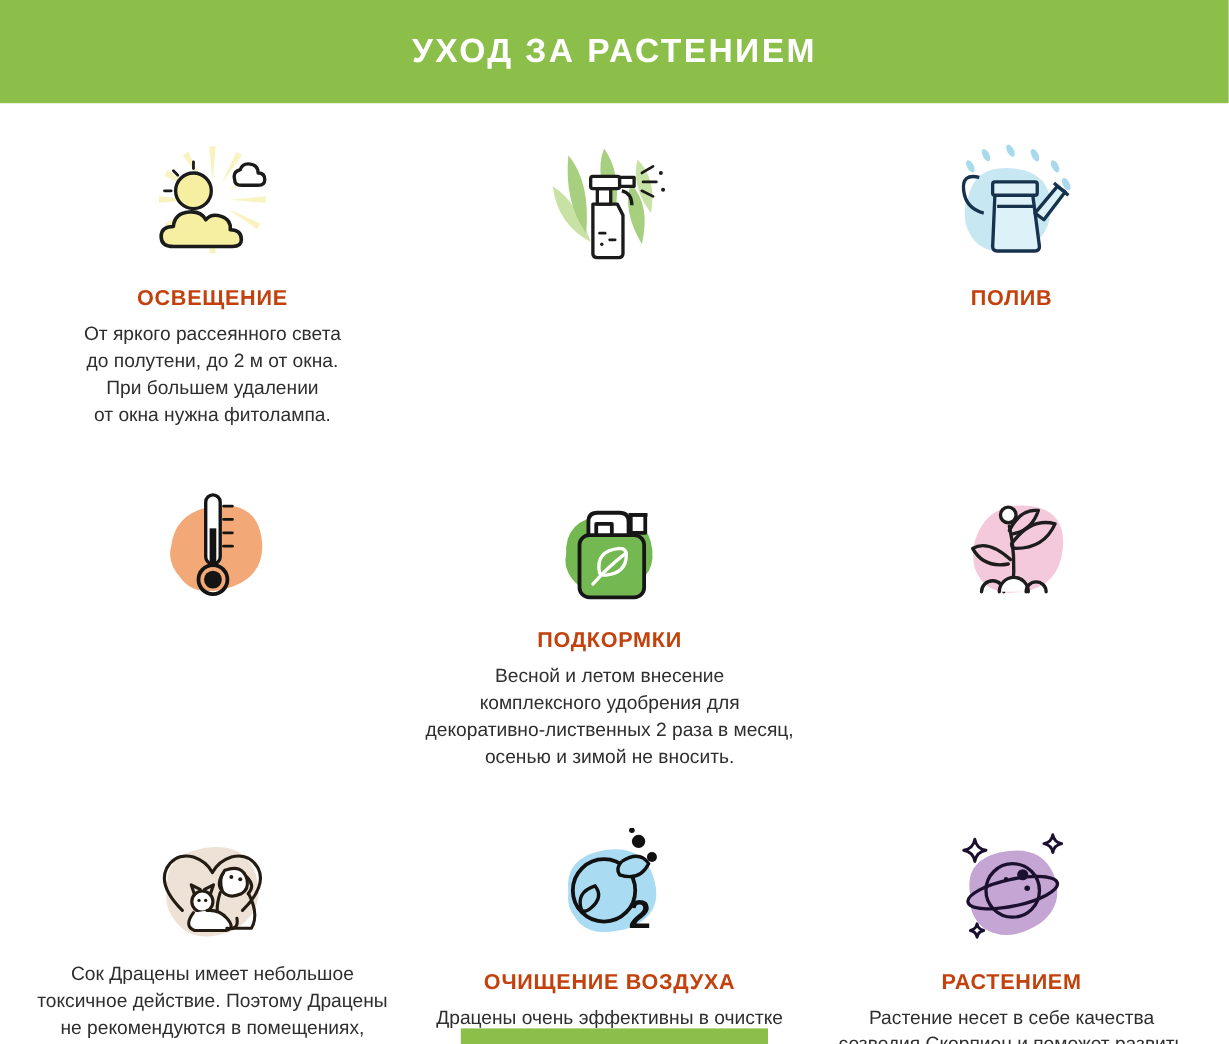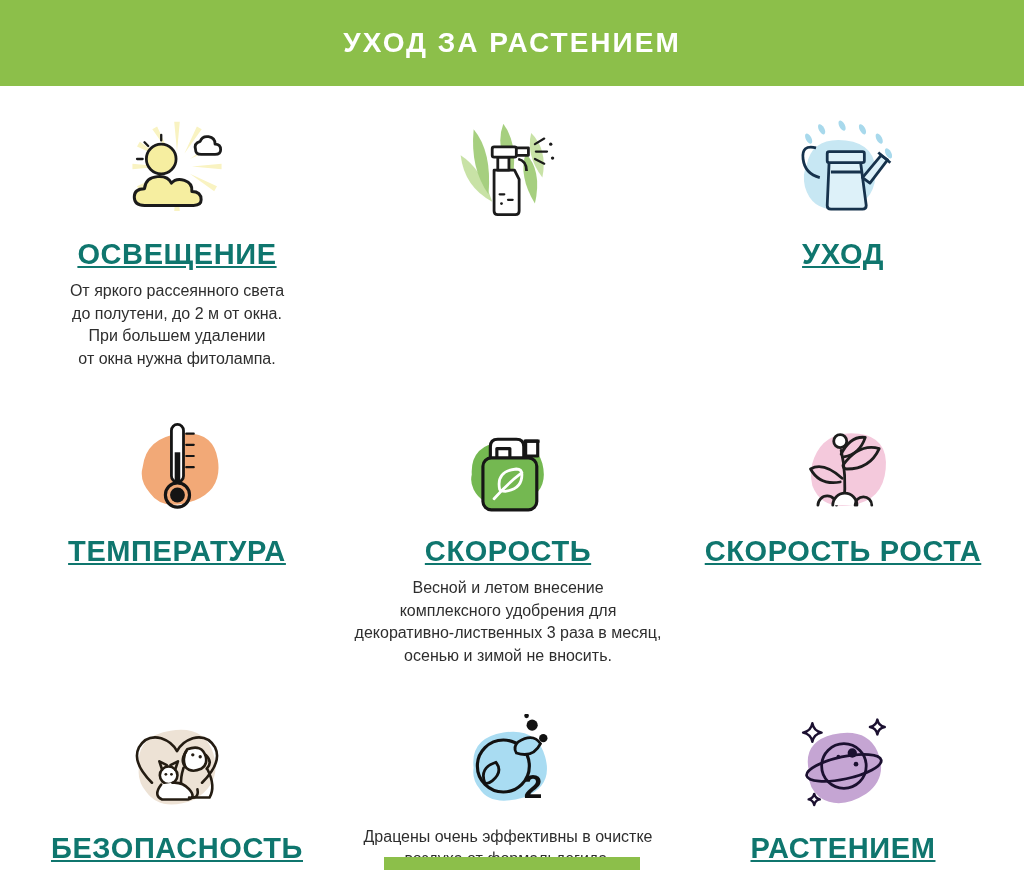--- a/index.html
+++ b/index.html
@@ -25,22 +25,22 @@
   }
   .card{
     display:flex;flex-direction:column;align-items:center;text-align:center;
     padding:0 4px;
   }
   .icon-wrap{
     height:104px;display:flex;align-items:flex-end;justify-content:center;
     margin-bottom:8px;
   }
   .card h2{
-    margin:6px 0 9px;font-size:29px;font-weight:700;color:#0f766e;
-    letter-spacing:0.6px;white-space:nowrap;text-decoration:underline;
+    margin:6px 0 9px;font-size:18px;font-weight:700;color:#c2410c;
+    letter-spacing:0.6px;white-space:nowrap;
   }
   .card p{
     margin:0;font-size:16px;line-height:1.42;color:#2e2e2e;
     white-space:pre-line;
   }
   .footer-bar{
     position:absolute;bottom:0;left:50%;transform:translateX(-50%);
     width:256px;height:13px;background:#8CBF4A;
   }
   svg{display:block;}
@@ -138,84 +138,82 @@
         <g stroke="#16324C" stroke-width="3" fill="#DDF1F9" stroke-linejoin="round">
           <path d="M46 30 Q30 26 32 42 Q34 58 50 62" fill="none"></path>
           <path d="M60 46 L94 46 L100 92 Q100 96 96 96 L62 96 Q58 96 58 92 Z"></path>
           <rect x="58" y="34" width="40" height="12" rx="2"></rect>
           <line x1="62" y1="56" x2="96" y2="56"></line>
           <path d="M96 62 L116 38 L123 43 L104 68 Z"></path>
           <line x1="113" y1="35" x2="126" y2="46"></line>
         </g>
       </svg>
     </div>
-    <h2>УХОД</h2>
+    <h2>ПОЛИВ</h2>
   </div>
 
   <div class="card">
     <div class="icon-wrap">
       <svg width="140" height="104" viewBox="0 0 150 112">
         <path d="M38 54 Q42 22 78 18 Q114 14 119 46 Q124 78 94 90 Q60 102 46 82 Q34 68 38 54" fill="#F2A977"></path>
         <rect x="69" y="8" width="13" height="62" rx="6.5" fill="#ffffff" stroke="#141414" stroke-width="3"></rect>
         <rect x="72.5" y="38" width="6" height="34" fill="#141414"></rect>
         <circle cx="75.5" cy="84" r="13" fill="none" stroke="#141414" stroke-width="3.4"></circle>
         <circle cx="75.5" cy="84" r="8" fill="#141414"></circle>
         <g stroke="#141414" stroke-width="2.4" stroke-linecap="round">
           <line x1="85" y1="18" x2="93" y2="18"></line>
           <line x1="85" y1="30" x2="93" y2="30"></line>
           <line x1="85" y1="42" x2="93" y2="42"></line>
           <line x1="85" y1="54" x2="93" y2="54"></line>
         </g>
       </svg>
     </div>
-    <h2>ТЕМПЕРАТУРА</h2>
   </div>
 
   <div class="card">
     <div class="icon-wrap">
       <svg width="140" height="104" viewBox="0 0 150 112">
         <path d="M36 62 Q34 30 70 26 Q104 22 112 50 Q120 82 88 92 Q50 102 38 78 Q34 70 36 62" fill="#74B851"></path>
         <path d="M58 94 Q72 106 90 96 Q76 104 58 94" fill="#74B851"></path>
         <g stroke="#161616" stroke-width="3.4" stroke-linejoin="round">
           <path d="M56 44 V32 q0 -8 8 -8 h20 q8 0 8 8 v12" fill="#ffffff"></path>
           <path d="M63 44 V34 h14 v10" fill="none"></path>
           <rect x="94" y="26" width="13" height="16" fill="#ffffff"></rect>
           <line x1="92" y1="26" x2="109" y2="26"></line>
           <rect x="48" y="44" width="58" height="56" rx="9" fill="#74B851"></rect>
         </g>
         <g stroke="#ffffff" stroke-width="3" fill="none" stroke-linecap="round">
           <path d="M66 78 Q62 58 84 56 Q90 56 90 62 Q90 78 72 80 Q67 80 66 78"></path>
           <path d="M60 88 Q74 72 90 60"></path>
         </g>
       </svg>
     </div>
-    <h2>СКОРОСТЬ</h2>
+    <h2>ПОДКОРМКИ</h2>
     <p>Весной и летом внесение
 комплексного удобрения для
-декоративно-лиственных 3 раза в месяц,
+декоративно-лиственных 2 раза в месяц,
 осенью и зимой не вносить.</p>
   </div>
 
   <div class="card">
     <div class="icon-wrap">
       <svg width="140" height="104" viewBox="0 0 150 112">
         <path d="M44 44 Q56 14 92 18 Q124 22 121 56 Q118 90 84 95 Q52 100 42 74 Q38 58 44 44" fill="#F4C9DC"></path>
         <g stroke="#1d1d1d" stroke-width="3" fill="none" stroke-linecap="round" stroke-linejoin="round">
           <path d="M76 92 Q79 62 73 36"></path>
           <circle cx="72" cy="26" r="7" fill="#ffffff"></circle>
           <path d="M75 52 Q92 28 114 34 Q104 56 79 56 Q75 56 75 52"></path>
           <path d="M74 66 Q54 48 40 56 Q50 74 72 70"></path>
           <path d="M73 40 Q83 20 99 22 Q93 40 76 43"></path>
           <path d="M48 95 a10 10 0 0 1 20 0"></path>
           <path d="M64 95 a13 13 0 0 1 26 0" fill="#ffffff"></path>
           <path d="M88 95 a9 9 0 0 1 18 0"></path>
         </g>
       </svg>
     </div>
-    <h2>СКОРОСТЬ РОСТА</h2>
   </div>
 
   <div class="card">
     <div class="icon-wrap">
       <svg width="140" height="104" viewBox="0 0 150 112">
         <path d="M34 58 Q30 24 68 18 Q104 12 114 42 Q124 74 94 92 Q58 106 42 84 Q32 72 34 58" fill="#EDE2D5"></path>
         <g stroke="#241C12" stroke-width="2.8" fill="none" stroke-linecap="round" stroke-linejoin="round">
           <path d="M48 74 Q26 52 34 36 Q42 22 58 26 Q70 30 75 40 Q80 30 92 26 Q108 22 116 36 Q124 52 102 74"></path>
           <path d="M86 38 q16 -6 20 8 q2 9 -5 13 q-11 5 -17 -2 q-4 -11 2 -19" fill="#ffffff"></path>
           <path d="M85 40 q-7 10 -1 17"></path>
@@ -228,40 +226,40 @@
           <path d="M88 90 q11 2 9 -9"></path>
         </g>
         <g fill="#241C12">
           <circle cx="92" cy="44" r="1.8"></circle>
             <circle cx="100" cy="46" r="1.8"></circle>
           <circle cx="63" cy="65" r="1.5"></circle>
             <circle cx="69" cy="65" r="1.5"></circle>
         </g>
       </svg>
     </div>
-    <h2>БЕЗОПАСНОСТЬ</h2>
     <p>Сок Драцены имеет небольшое
 токсичное действие. Поэтому Драцены
 не рекомендуются в помещениях,
 где есть дети и активные животные.</p>
   </div>
 
   <div class="card">
     <div class="icon-wrap">
       <svg width="140" height="104" viewBox="0 0 150 112">
         <path d="M38 58 Q34 26 70 20 Q106 14 115 46 Q124 78 92 90 Q56 100 44 80 Q36 70 38 58" fill="#A9DCF2"></path>
         <circle cx="101" cy="12" r="6" fill="#111111"></circle>
         <circle cx="113" cy="26" r="4.5" fill="#111111"></circle>
         <circle cx="95" cy="2" r="2.5" fill="#111111"></circle>
         <circle cx="70" cy="56" r="28" fill="none" stroke="#111111" stroke-width="3.4"></circle>
         <path d="M86 30 Q102 20 110 32 Q102 48 84 42 Q80 36 86 30" fill="#A9DCF2" stroke="#111111" stroke-width="3"></path>
         <path d="M50 74 Q44 58 62 52 Q70 62 58 72 Q53 76 50 74" fill="#A9DCF2" stroke="#111111" stroke-width="3"></path>
         <text x="92" y="90" font-size="36" font-weight="bold" fill="#111111" font-family="Liberation Sans, sans-serif">2</text>
       </svg>
     </div>
+    <h2>ОЧИЩЕНИЕ ВОЗДУХА</h2>
     <p>Драцены очень эффективны в очистке
 воздуха от формальдегида,
 трихлорэтилена, поэтому
 особенно важны для помещений
 после ремонта и для офисов.</p>
   </div>
 
   <div class="card">
     <div class="icon-wrap">
       <svg width="140" height="104" viewBox="0 0 150 112">

